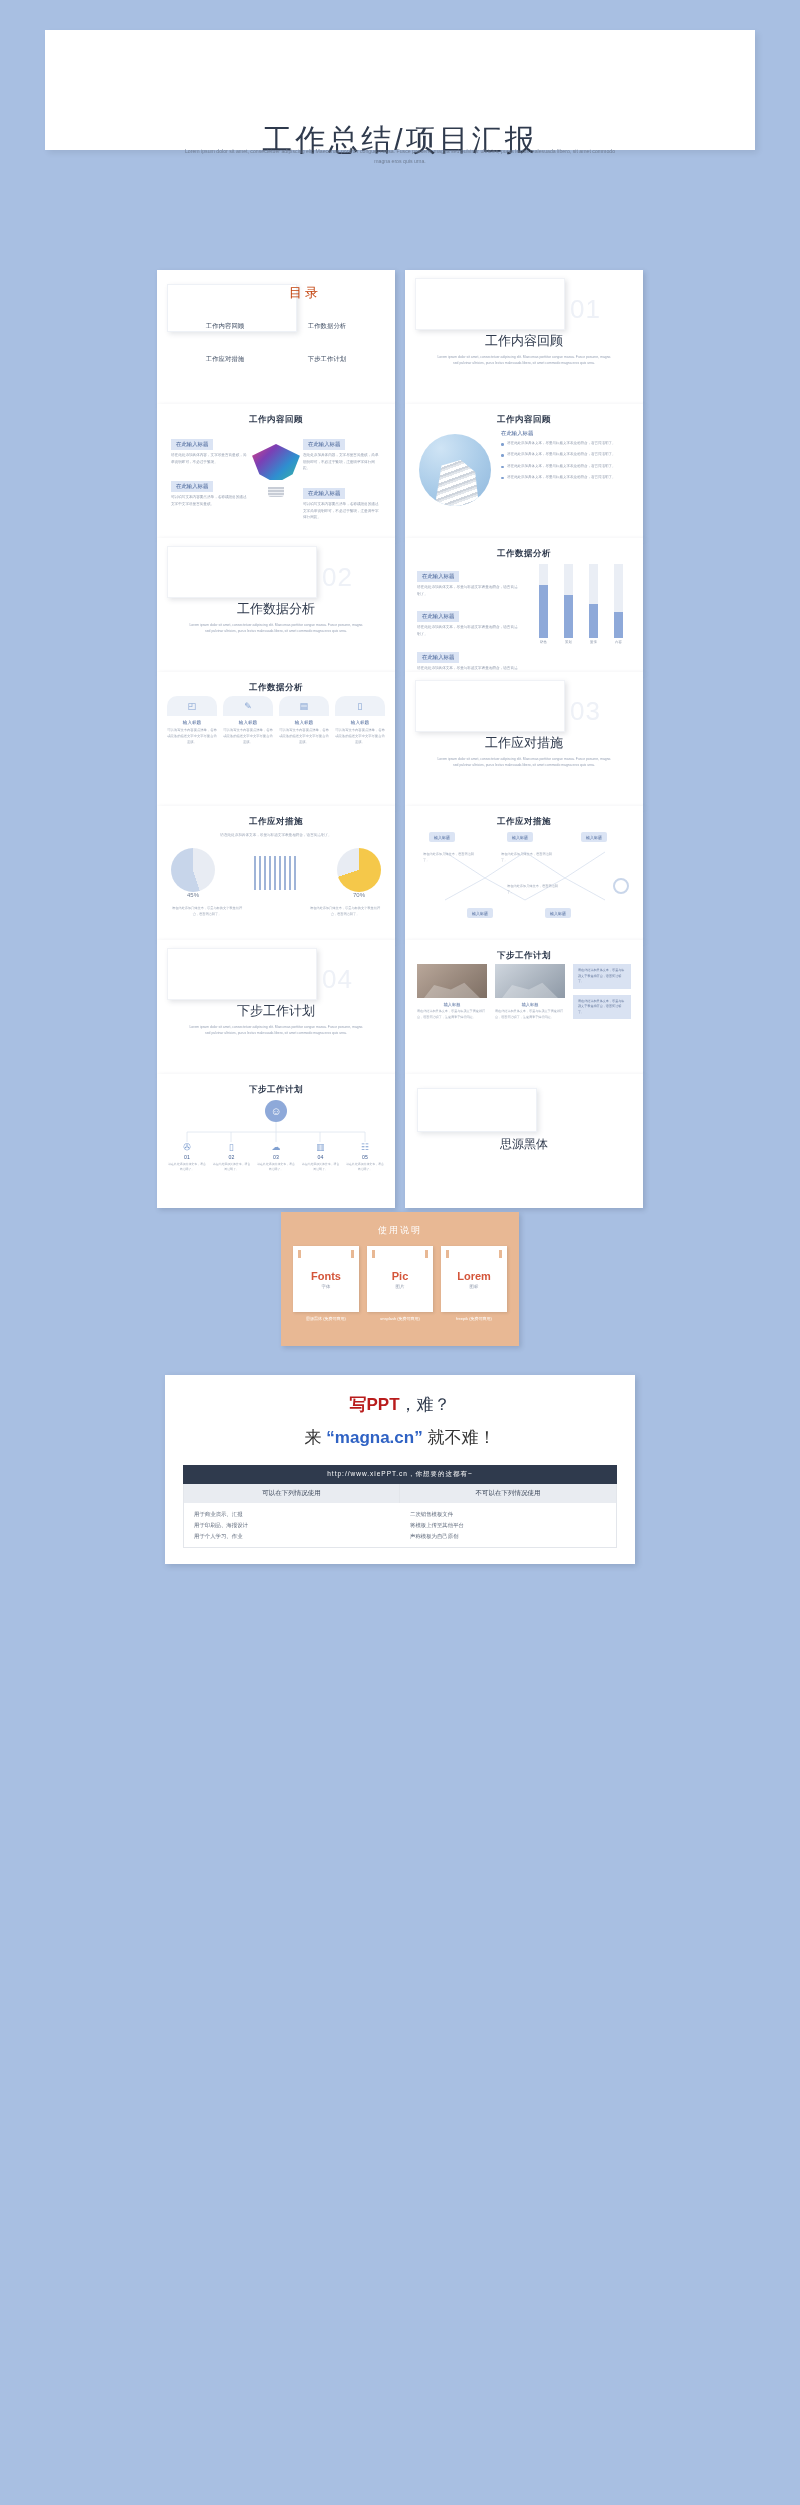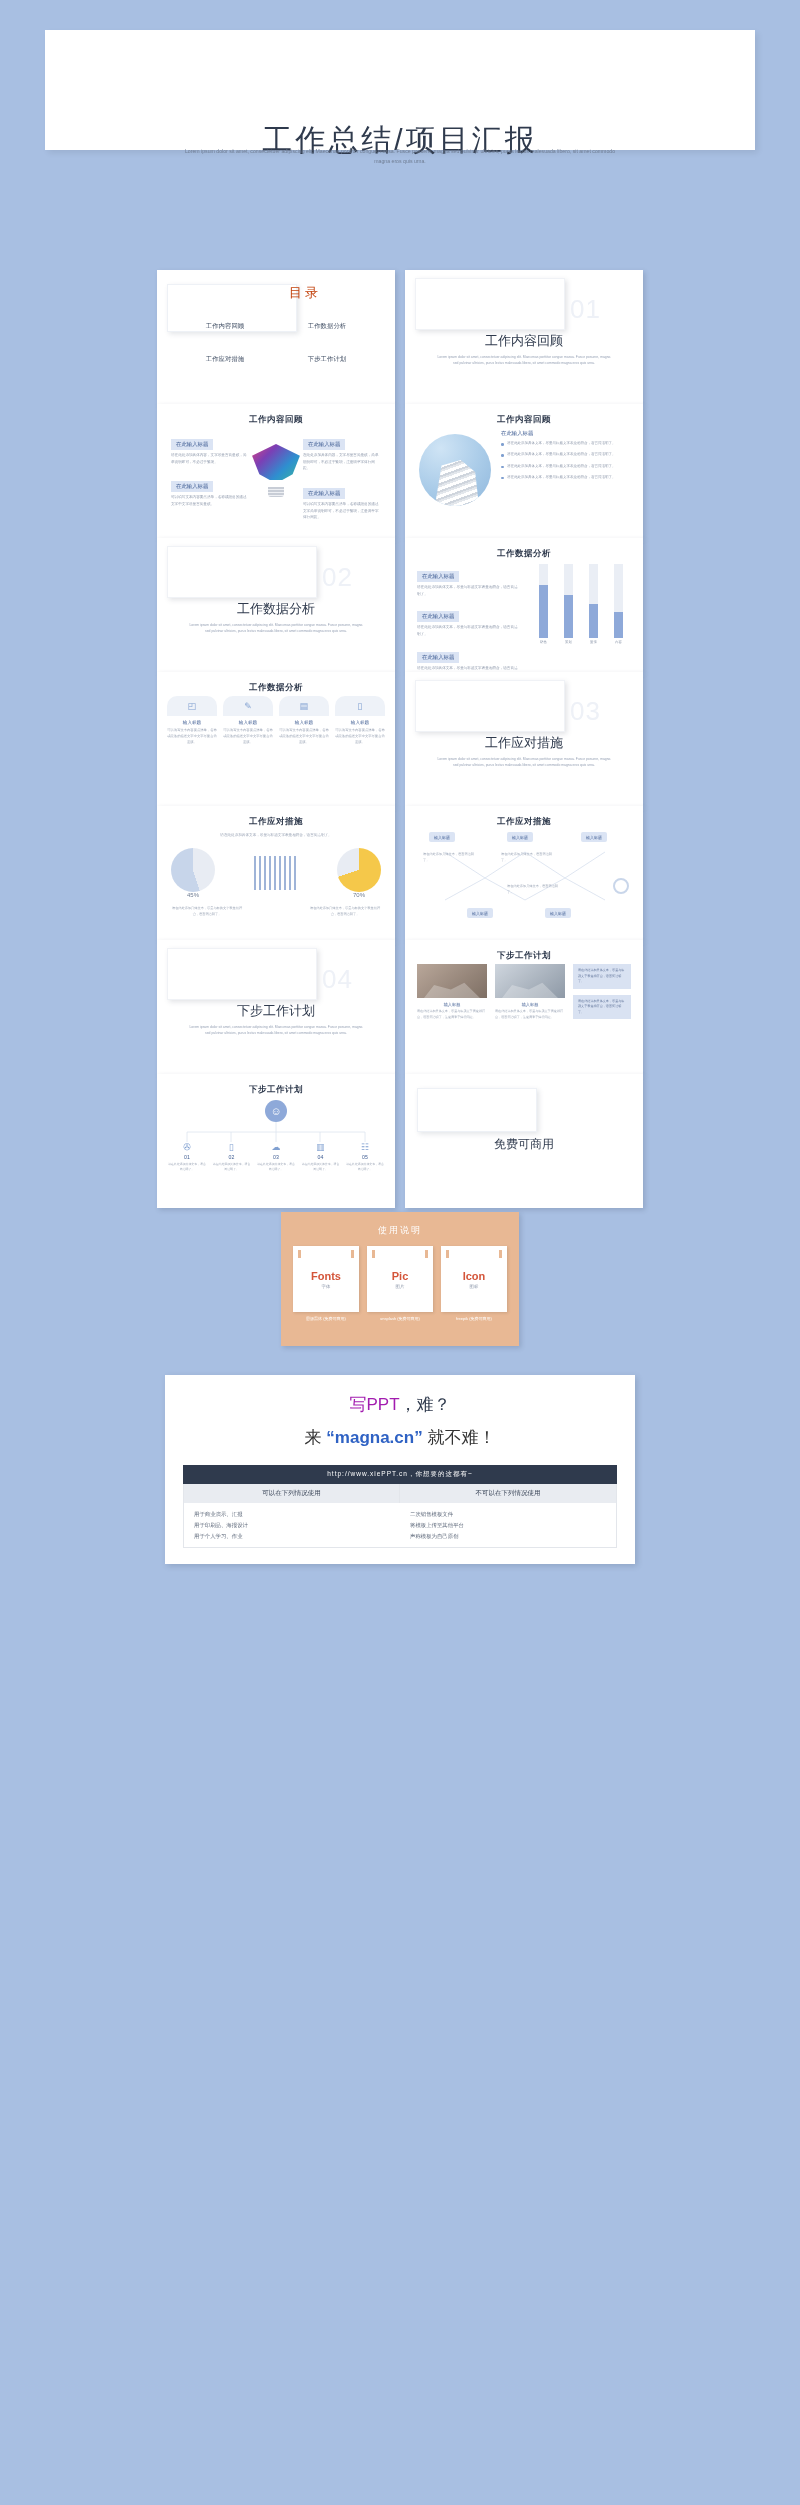--- a/index.html
+++ b/index.html
@@ -357,21 +357,21 @@
   
   .promo {
     width: 800px; background: #a8bfe2; padding: 16px 0 26px;
     display: flex; justify-content: center;
   }
   .promo-card {
     width: 470px; background: #fff; padding: 18px 0 0; position: relative;
     box-shadow: 2px 2px 6px rgba(40,50,70,0.18);
   }
   .promo-l1 { text-align: center; font-size: 17px; }
-  .promo-l1 .red { color: #a21caf; font-weight: normal; }
+  .promo-l1 .red { color: #b91c1c; font-weight: bold; }
   .promo-l1 .dark { color: #2f3a4d; }
   .promo-l2 { text-align: center; font-size: 17px; margin-top: 10px; }
   .promo-l2 .blue { color: #2f62c4; font-weight: bold; }
   .promo-bar {
     margin: 16px 18px 0; background: #2f3a4d; color: #fff;
     font-size: 6.5px; letter-spacing: 1px; text-align: center; padding: 5px 0;
   }
   .promo-cols {
     display: flex; margin: 0 18px 16px; border: 1px solid #e3e6eb; border-top: none;
   }
@@ -657,38 +657,38 @@
             <div class="leaf-ico">☷</div>
             <div class="leaf-num">05</div>
             <div class="leaf-txt">请在此处添加具体文本，语言简洁明了。</div>
           </div>
         </div>
       </div>
     </div>
 
     <div class="slide">
       <div class="thanks-card"></div>
-      <div class="thanks-title">免费可商用</div>
+      <div class="thanks-title">思源黑体</div>
     </div>
   </div>
 
   <div class="orange-row">
     <div class="oslide">
       <div class="o-title">使用说明</div>
       <div class="o-cards">
         <div class="o-card">
           <div class="o-card-t">Fonts</div>
           <div class="o-card-s">字体</div>
         </div>
         <div class="o-card">
           <div class="o-card-t">Pic</div>
           <div class="o-card-s">图片</div>
         </div>
         <div class="o-card">
-          <div class="o-card-t">Icon</div>
+          <div class="o-card-t">Lorem</div>
           <div class="o-card-s">图标</div>
         </div>
       </div>
       <div class="o-foot">
         <div>思源黑体
 (免费可商用)</div>
         <div>unsplash
 (免费可商用)</div>
         <div>freepik
 (免费可商用)</div>

